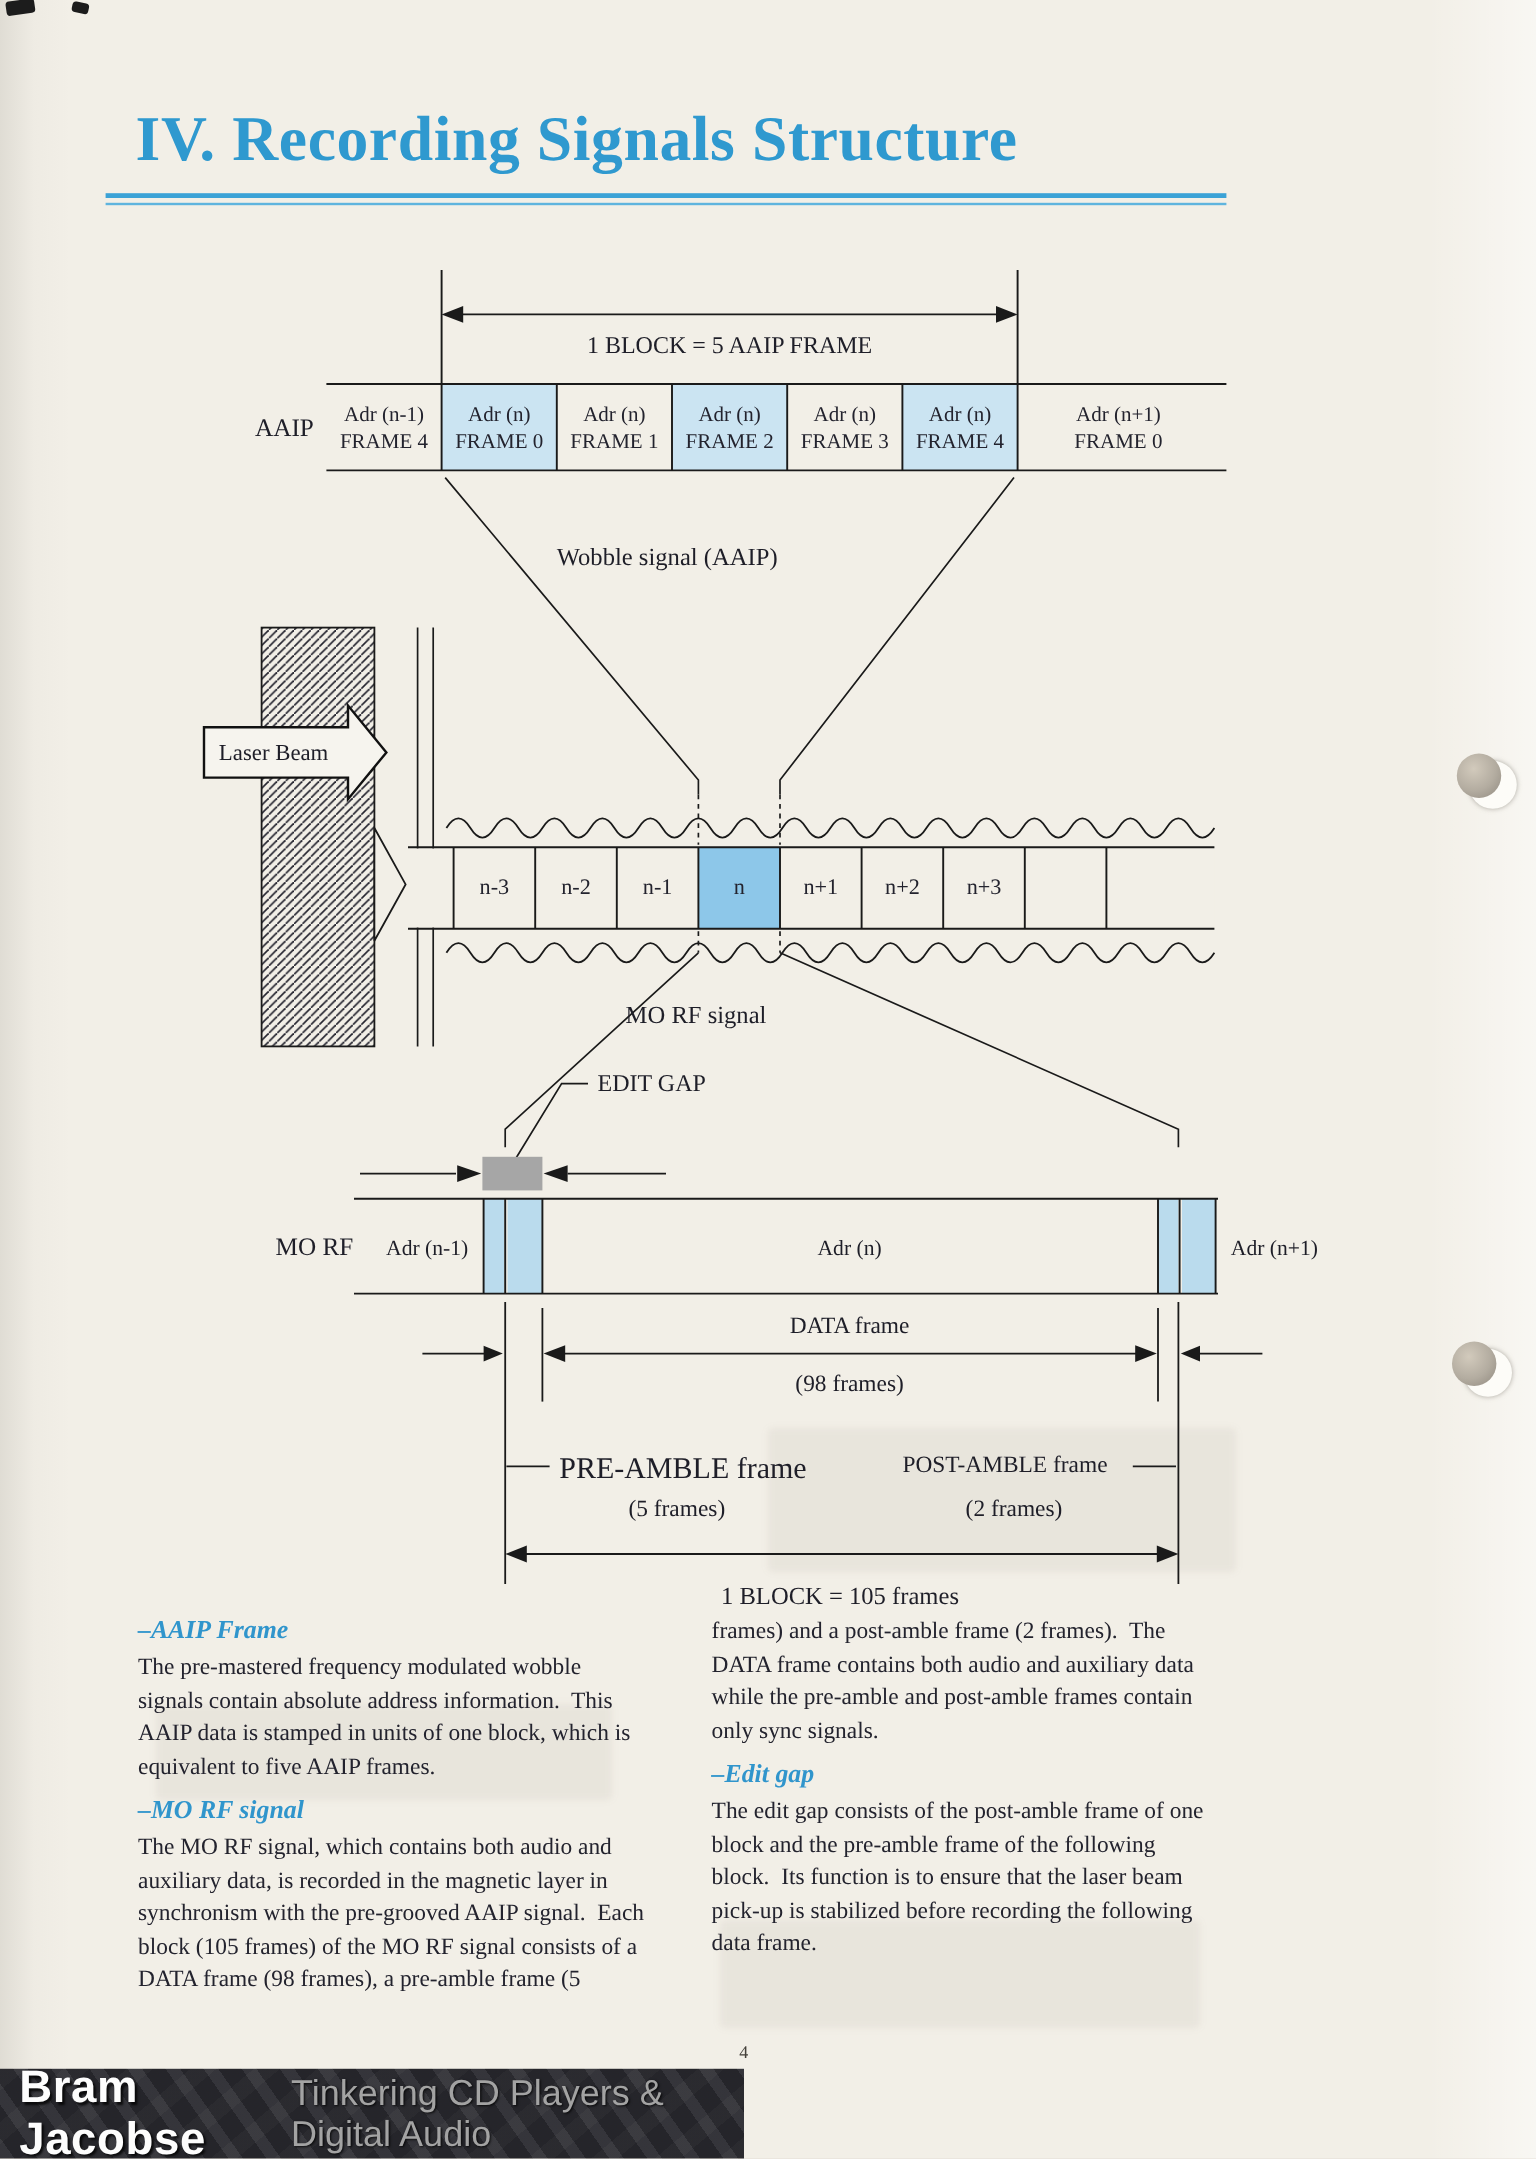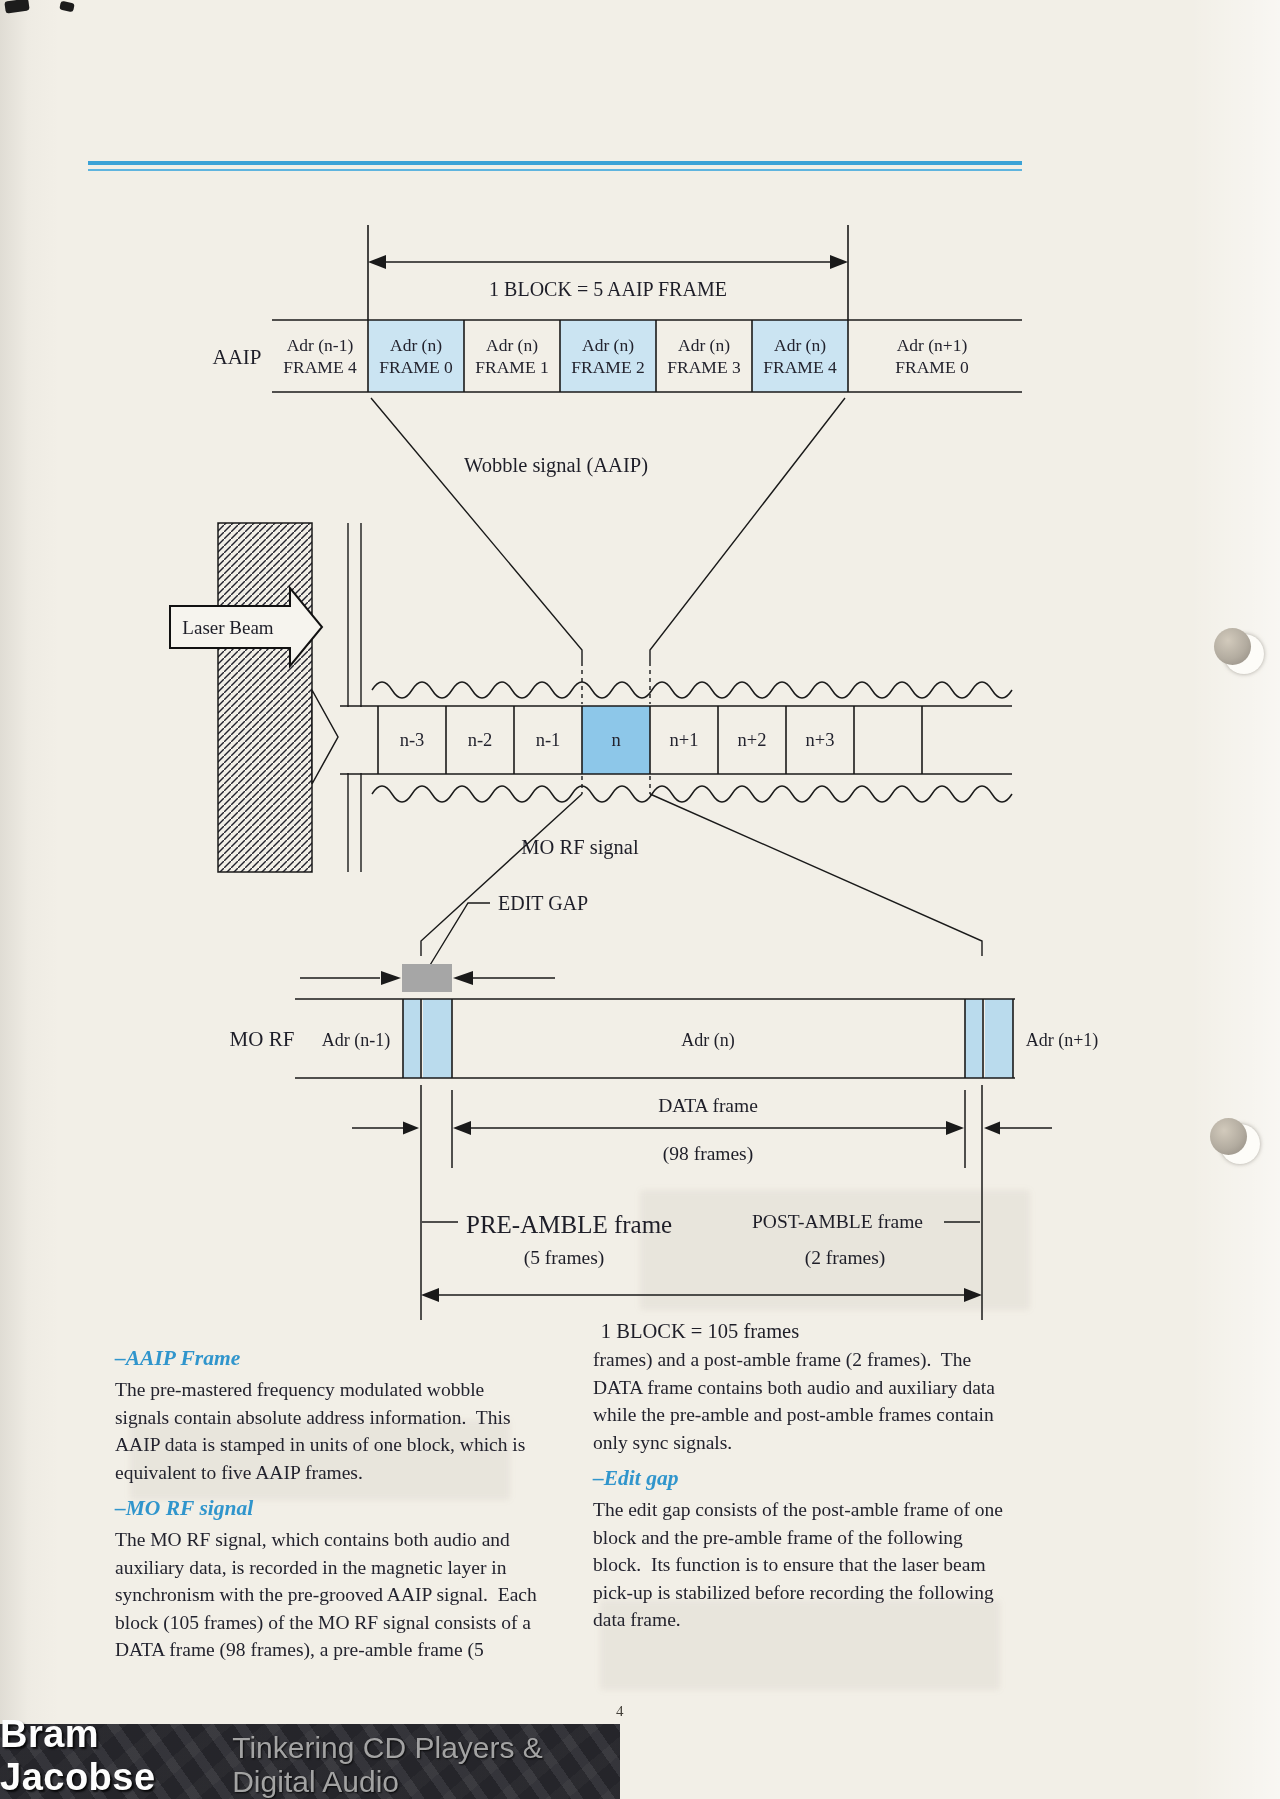--- a/index.html
+++ b/index.html
@@ -26,21 +26,21 @@
   .tl{position:absolute;top:706px;height:68px;width:68px;display:flex;align-items:center;
       justify-content:center;font-size:18.5px;border-radius:25px;}
   
   .col{position:absolute;top:1346px;width:452px;}
   .col .hd{font-size:21.5px;font-weight:bold;font-style:italic;color:#3095cc;margin:0 0 5px 0;}
   .col .hd.second{margin-top:9px;}
   .col p{margin:0 0 10px 0;font-size:19.5px;line-height:27.5px;white-space:pre-wrap;}
   .pageno{position:absolute;left:616px;top:1703px;font-size:15px;color:#44403a;}
   
   .banner{position:absolute;left:0;top:1724px;width:620px;height:75px;background:#2a2a30;
-          display:flex;align-items:flex-end;box-sizing:border-box;gap:20px;
+          display:flex;align-items:center;padding-left:16px;box-sizing:border-box;gap:20px;
           font-family:"Liberation Sans", sans-serif;}
   .banner::before{content:"";position:absolute;inset:0;
           background:repeating-linear-gradient(55deg, rgba(255,255,255,0.05) 0 10px, rgba(0,0,0,0.12) 10px 26px),
                      repeating-linear-gradient(-40deg, rgba(255,255,255,0.03) 0 14px, rgba(0,0,0,0.0) 14px 34px);}
   .banner .bname{position:relative;font-size:38px;font-weight:bold;color:#fdfdfd;
           text-shadow:2px 2px 2px rgba(0,0,0,0.8);letter-spacing:0.5px;}
   .banner .btag{position:relative;font-size:30px;color:#a3a3a3;
           text-shadow:1px 1px 2px rgba(0,0,0,0.8);}
   
   .hole-shine{position:absolute;width:40px;height:40px;border-radius:50%;background:#fdfcf8;
@@ -54,20 +54,21 @@
 
 <div id="page">
 
   <div class="speck" style="left:5px;top:0;width:24px;height:12px;transform:rotate(-8deg);"></div>
   <div class="speck" style="left:60px;top:2px;width:14px;height:9px;transform:rotate(12deg);"></div>
 
   <div class="ghost" style="left:640px;top:1190px;width:390px;height:120px;"></div>
   <div class="ghost" style="left:130px;top:1420px;width:380px;height:80px;"></div>
   <div class="ghost" style="left:600px;top:1600px;width:400px;height:90px;"></div>
 
+  <div class="title">IV. Recording Signals Structure</div>
   <div class="rule1"></div>
   <div class="rule2"></div>
 
   <svg class="fig" width="1280" height="1799" viewBox="0 0 1280 1799">
     <defs>
       <pattern id="hatch" width="7" height="7" patternUnits="userSpaceOnUse">
         <rect width="7" height="7" fill="#f2efe7"></rect>
         <line x1="0" y1="7" x2="7" y2="0" stroke="#23232e" stroke-width="1.4"></line>
       </pattern>
     </defs>

